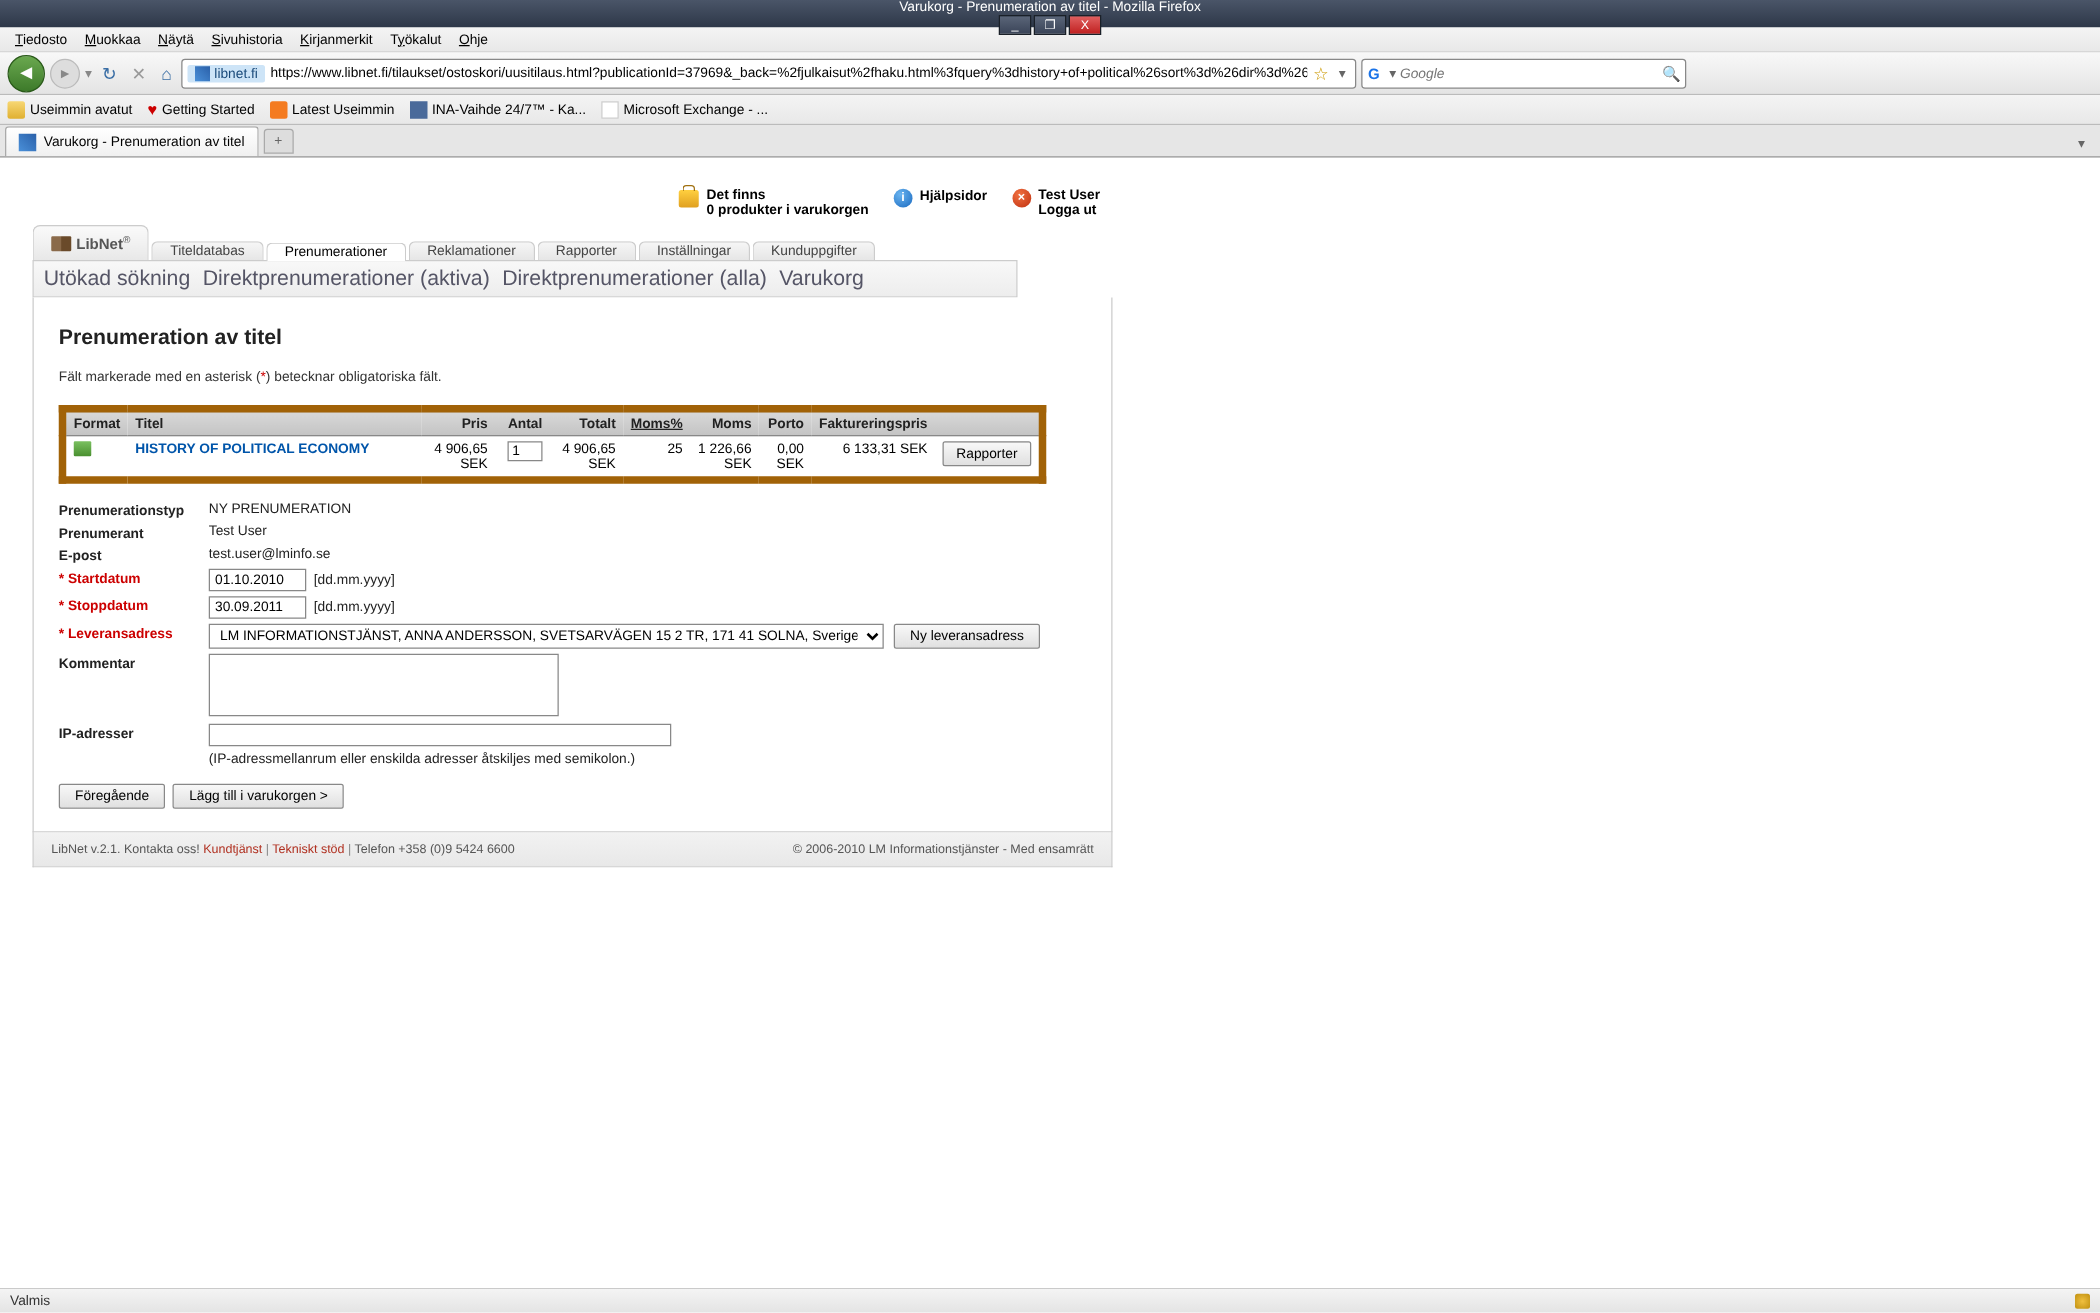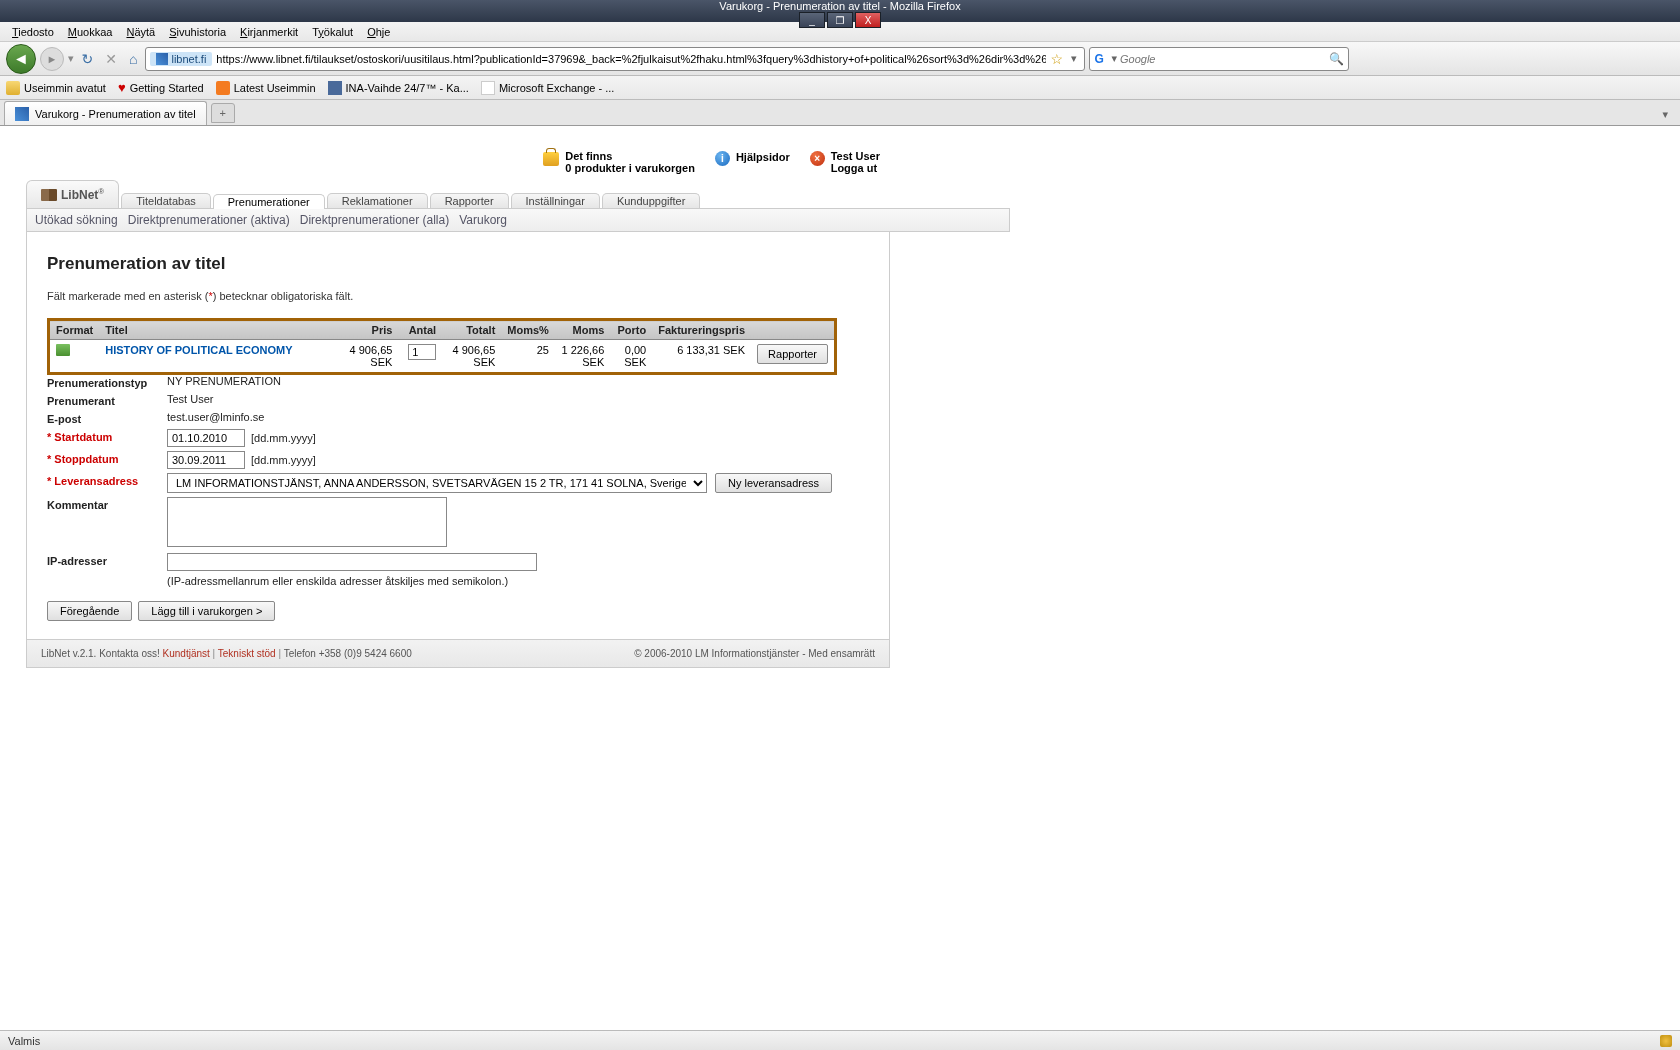--- a/index.html
+++ b/index.html
@@ -60,29 +60,29 @@
 .help-icon { width: 15px; height: 15px; border-radius: 50%; background: radial-gradient(circle at 35% 30%, #6ab4f0, #1a6ac0); color: #fff; font-weight: bold; font-size: 10px; display: inline-flex; align-items: center; justify-content: center; margin-top: 1px; }
 .logout-icon { width: 15px; height: 15px; border-radius: 50%; background: radial-gradient(circle at 35% 30%, #f07040, #c03010); color: #fff; font-weight: bold; font-size: 10px; display: inline-flex; align-items: center; justify-content: center; margin-top: 1px; }
 
 .maintabs { width: 864px; display: flex; align-items: flex-end; background: #fff; }
 .brandtab { background: linear-gradient(#fafafa, #e8e8e8); border: 1px solid #ccc; border-bottom: 0; border-radius: 6px 6px 0 0; padding: 6px 14px; font-size: 12px; display: flex; align-items: center; gap: 4px; color: #555; }
 .brandtab .book { width: 16px; height: 12px; background: linear-gradient(90deg, #8a6a4a 48%, #6a4a2a 52%); border-radius: 1px; }
 .brandtab sup { font-size: 8px; }
 .tab { background: linear-gradient(#f6f6f6, #e6e6e6); border: 1px solid #ccc; border-bottom: 0; border-radius: 5px 5px 0 0; padding: 1px 14px; font-size: 11px; color: #444; cursor: pointer; margin-left: 2px; }
 .tab.active { background: #fff; color: #000; position: relative; top: 1px; }
 
-.subnav { width: 984px; background: linear-gradient(#f8f8f8, #ededed); border: 1px solid #ccc; border-radius: 0 0 0 0; padding: 4px 8px; font-size: 12px; color: #556; display: flex; gap: 10px; }
+.subnav { width: 788px; background: linear-gradient(#f8f8f8, #ededed); border: 1px solid #ccc; border-radius: 0 0 0 0; padding: 4px 8px; font-size: 17px; color: #556; display: flex; gap: 10px; }
 .subnav a { color: #556; text-decoration: none; cursor: pointer; }
 
 .panel { width: 864px; background: #fff; border: 1px solid #ccc; border-top: 0; padding: 22px 20px 18px; }
 .panel h2 { font-size: 17px; font-weight: bold; color: #222; margin-bottom: 16px; }
 .panel .note { font-size: 11px; color: #333; margin-bottom: 16px; }
 .panel .note .ast { color: #c00; }
 
-table.order { width: 790px; border-collapse: collapse; border: 3px solid #a16207; font-size: 11px; }
+table.order { width: 790px; border-collapse: collapse; border: 6px solid #a16207; font-size: 11px; margin-bottom: 14px; }
 table.order th { background: linear-gradient(#d8d8d8, #c4c4c4); border-bottom: 1px solid #888; padding: 3px 6px; text-align: left; font-weight: bold; color: #222; }
 table.order th.r { text-align: right; }
 table.order td { padding: 4px 6px; vertical-align: top; }
 table.order td.r { text-align: right; }
 .title-link { color: #0055aa; font-weight: bold; cursor: pointer; }
 .fmt-icon { width: 14px; height: 12px; background: linear-gradient(#7ac060, #4a9030); display: inline-block; border-radius: 1px; }
 .qty-input { width: 28px; border: 1px solid #888; padding: 1px 3px; font-size: 11px; text-align: left; }
 .upd-btn { background: linear-gradient(#f8f8f8, #e0e0e0); border: 1px solid #888; padding: 3px 10px; font-size: 11px; cursor: pointer; border-radius: 2px; }
 
 .form { font-size: 11px; }
@@ -233,21 +233,21 @@
     </p>
 
     <table class="order">
       <tbody>
           <tr>
         <th style="width:46px;">Format</th>
         <th style="width:250px;">Titel</th>
         <th class="r" style="width:60px;">Pris</th>
         <th class="r" style="width:44px;">Antal</th>
         <th class="r" style="width:60px;">Totalt</th>
-        <th class="r" style="width:52px;">Moms%</th>
+        <th class="r" style="width:52px;text-decoration:underline;">Moms%</th>
         <th class="r" style="width:56px;">Moms</th>
         <th class="r" style="width:42px;">Porto</th>
         <th class="r" style="width:98px;">Faktureringspris</th>
         <th style="width:78px;"></th>
       </tr>
       <tr>
         <td><span class="fmt-icon"></span></td>
         <td><span class="title-link">HISTORY OF POLITICAL ECONOMY</span></td>
         <td class="r">4 906,65 SEK</td>
         <td class="r"><input class="qty-input" value="1" style=""></td>

